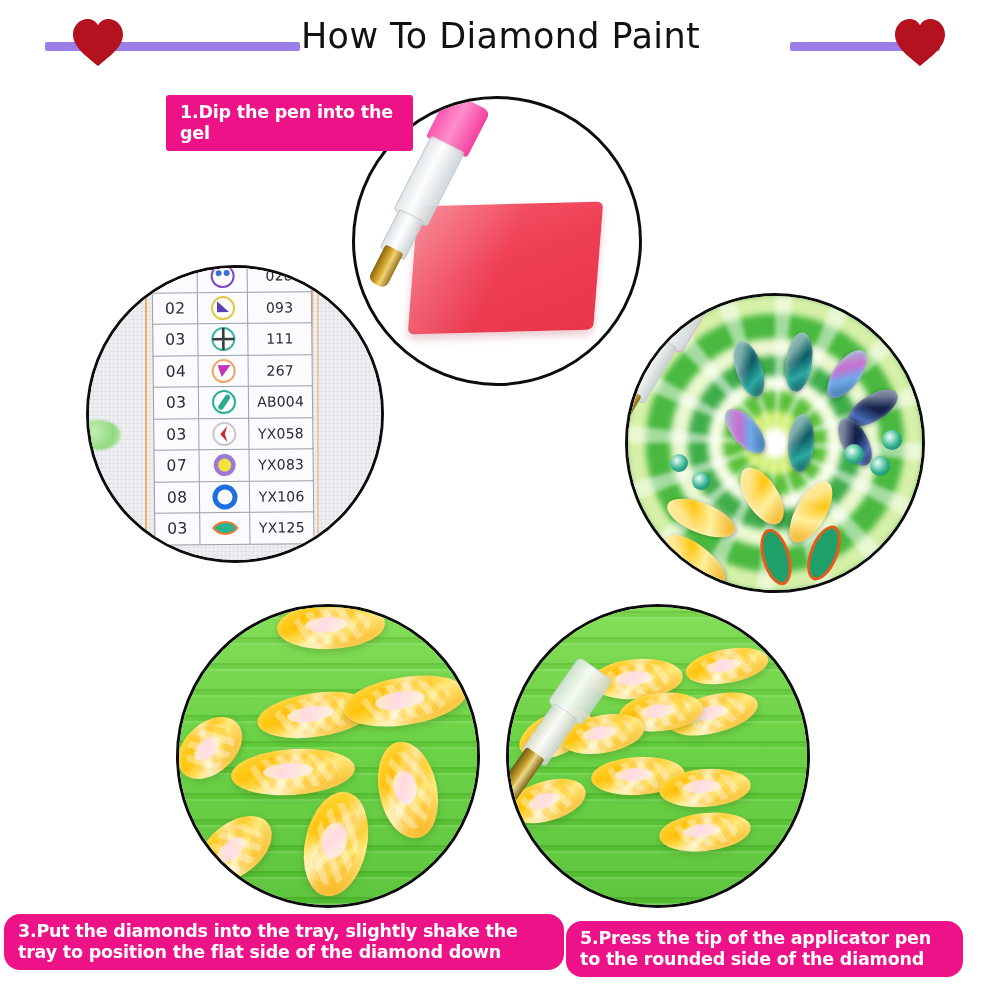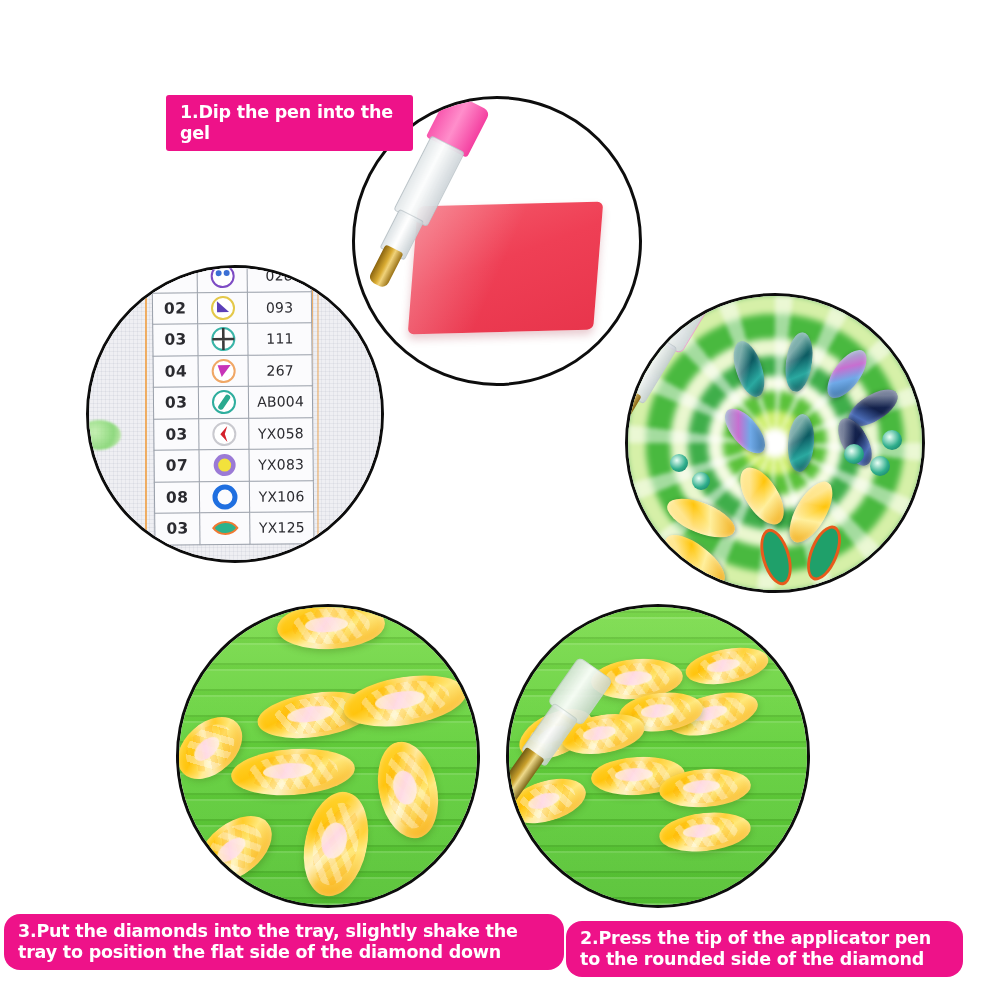--- a/index.html
+++ b/index.html
@@ -93,21 +93,21 @@
     background:radial-gradient(circle at 45% 40%,#6fe0c0,#18b894 70%);filter:blur(.6px);}
   .chart{
     position:absolute;left:64px;top:-8px;width:160px;
     border-collapse:collapse;font-family:"DejaVu Sans", sans-serif;
     transform:rotate(-0.6deg);
   }
   .chart td{
     border:1px solid #9aa0aa;height:30.5px;background:#fbfbfd;
     font-size:15.5px;color:#2b2b30;text-align:center;vertical-align:middle;padding:0;
   }
-  .chart td.num{width:46px;font-weight:700;letter-spacing:.4px;}
+  .chart td.num{width:46px;font-weight:400;letter-spacing:.4px;}
   .chart td.sym{width:50px;}
   .chart td.code{width:64px;font-size:14px;letter-spacing:.2px;}
   .symwrap{width:30px;height:30px;margin:0 auto;position:relative;}
   .symwrap svg{width:100%;height:100%;display:block;}
 
   
   .tray{
     position:absolute;inset:0;
     background:
       repeating-linear-gradient(0deg,
@@ -187,20 +187,37 @@
     background:linear-gradient(90deg,rgba(212,222,216,.9),rgba(250,252,250,.95) 45%,rgba(196,208,200,.9));
     border:1px solid rgba(175,192,180,.45);box-sizing:border-box;}
   .pen4 .tip{position:absolute;left:13px;top:104px;width:22px;height:66px;border-radius:3px 3px 8px 8px;
     background:linear-gradient(90deg,#6f5a14,#c9a02c 40%,#eed98a 58%,#7c6516);}
 </style>
 </head>
 <body>
 
 <div class="stage">
 
+  <div class="header">
+    <div class="rule left" style="background:#9b7ee8"></div>
+    <div class="rule right" style="background:#9b7ee8"></div>
+
+    <div class="heart h-left">
+      <svg viewBox="0 0 56 52">
+          <path d="M28 50C16 40 3 31 3 18.5 3 9.5 9.8 3 17.6 3c4.8 0 8.6 2.6 10.4 6.2C29.8 5.6 33.6 3 38.4 3 46.2 3 53 9.5 53 18.5 53 31 40 40 28 50z" fill="#b5121f"></path>
+        </svg>
+    </div>
+    <div class="heart h-right">
+      <svg viewBox="0 0 56 52">
+          <path d="M28 50C16 40 3 31 3 18.5 3 9.5 9.8 3 17.6 3c4.8 0 8.6 2.6 10.4 6.2C29.8 5.6 33.6 3 38.4 3 46.2 3 53 9.5 53 18.5 53 31 40 40 28 50z" fill="#b5121f"></path>
+        </svg>
+    </div>
+
+    <div class="title">How To Diamond Paint</div>
+  </div>
 
   <div class="circle" id="c1">
     <div class="inner">
       <div class="gelpad"></div>
       <div class="pen1">
         <div class="pen-cap"></div>
         <div class="pen-body"></div>
         <div class="pen-neck"></div>
         <div class="pen-tip"></div>
       </div>
@@ -403,15 +420,15 @@
       <div class="pen4">
         <div class="b1"></div>
         <div class="b2"></div>
         <div class="tip"></div>
       </div>
     </div>
   </div>
 
   <div class="pill" id="pill1">1.Dip the pen into the gel</div>
   <div class="pill" id="pill3">3.Put the diamonds into the tray, slightly shake the tray to position the flat side of the diamond down</div>
-  <div class="pill" id="pill4">2.Press the tip of the applicator pen to the rounded side of the diamond</div>
+  <div class="pill" id="pill4">5.Press the tip of the applicator pen to the rounded side of the diamond</div>
 
 </div>
 
 </body></html>

